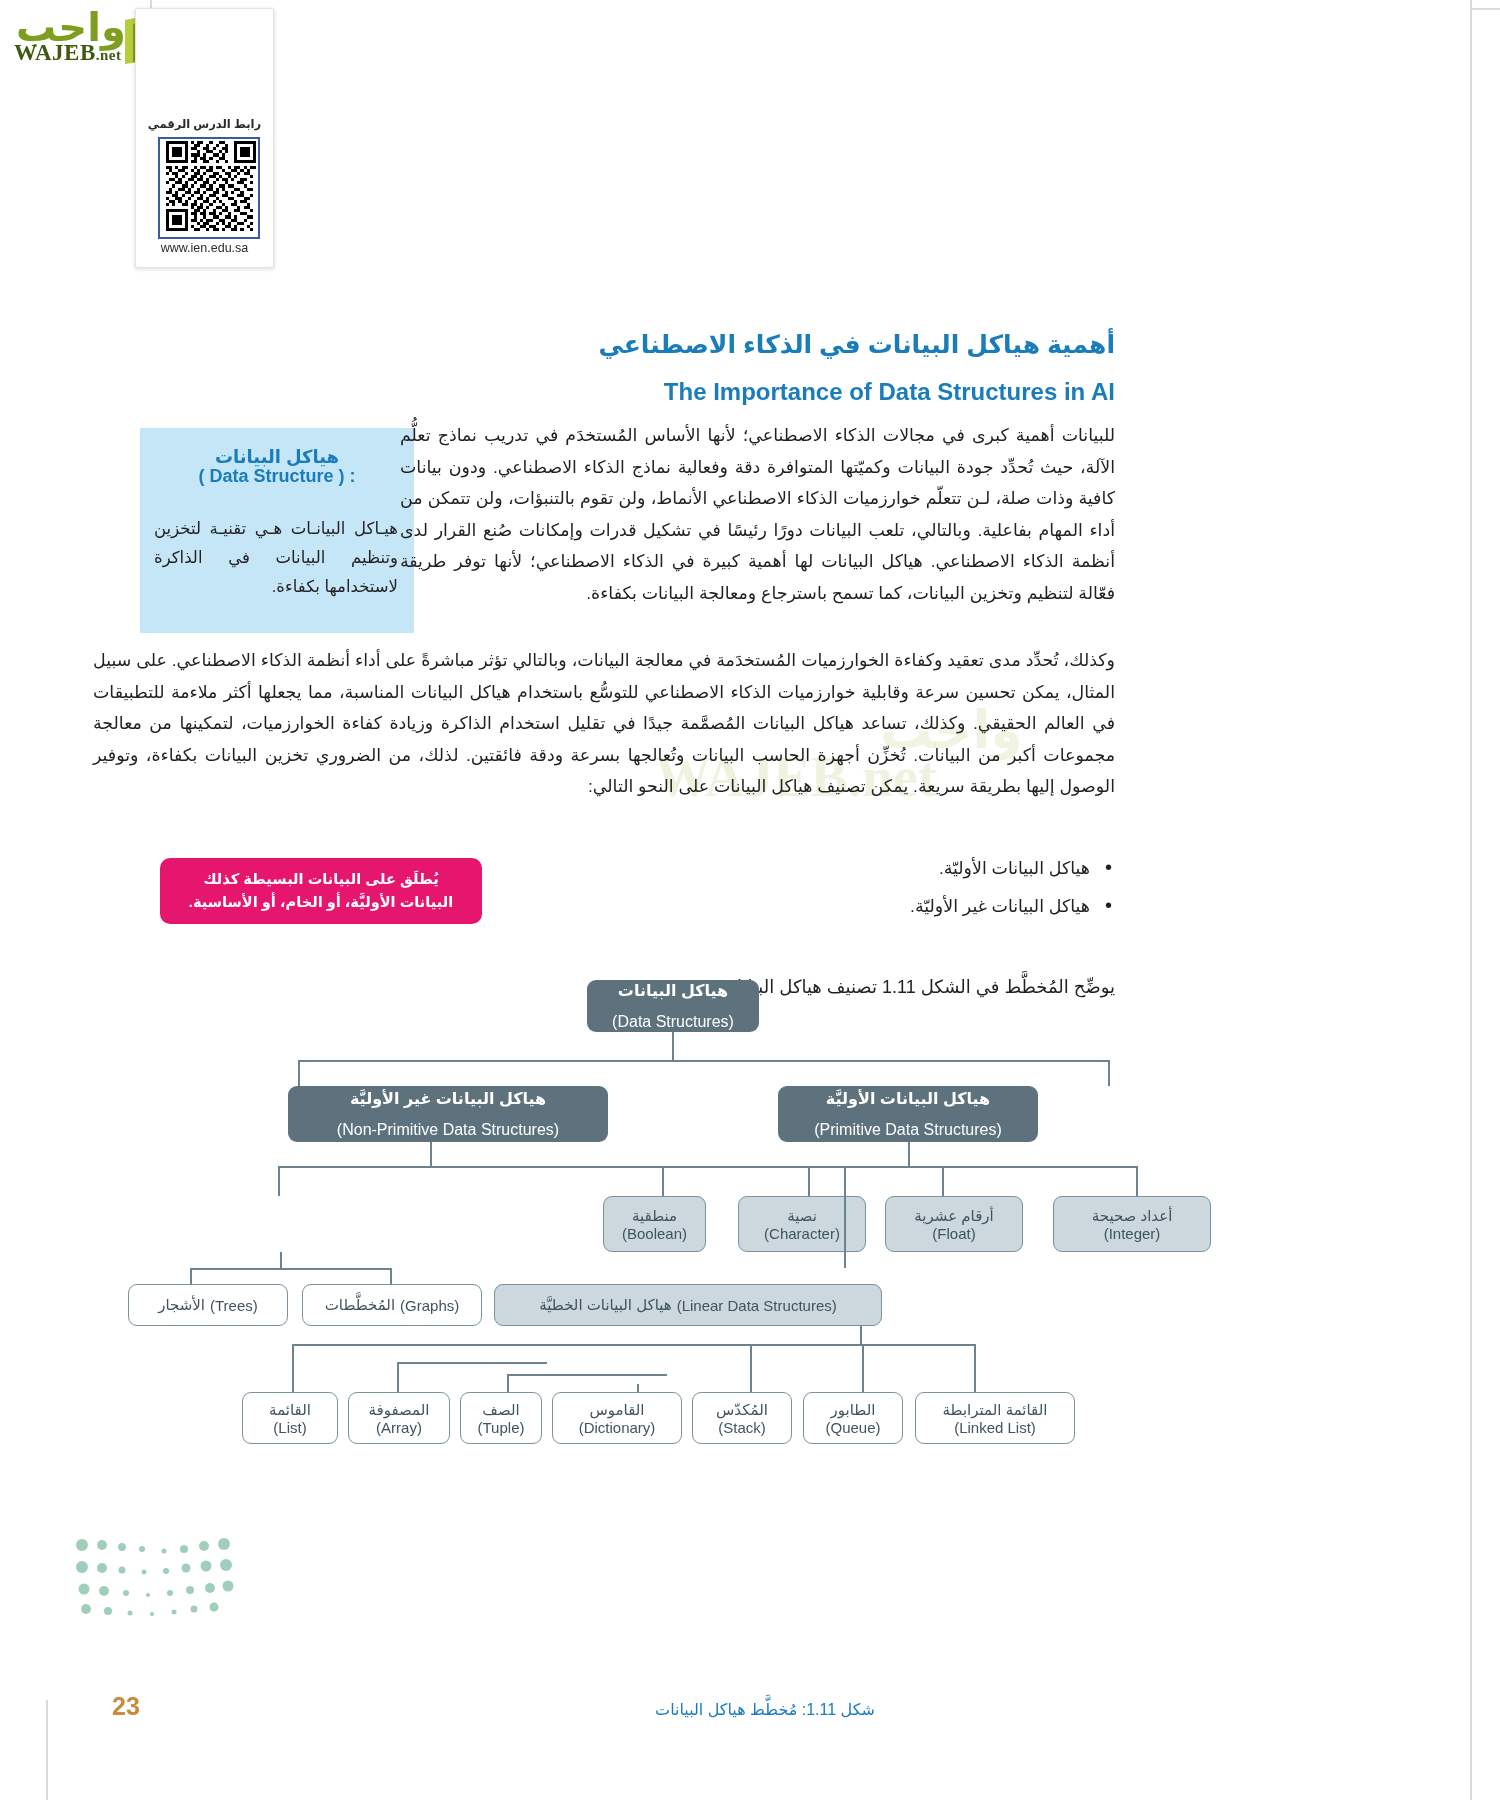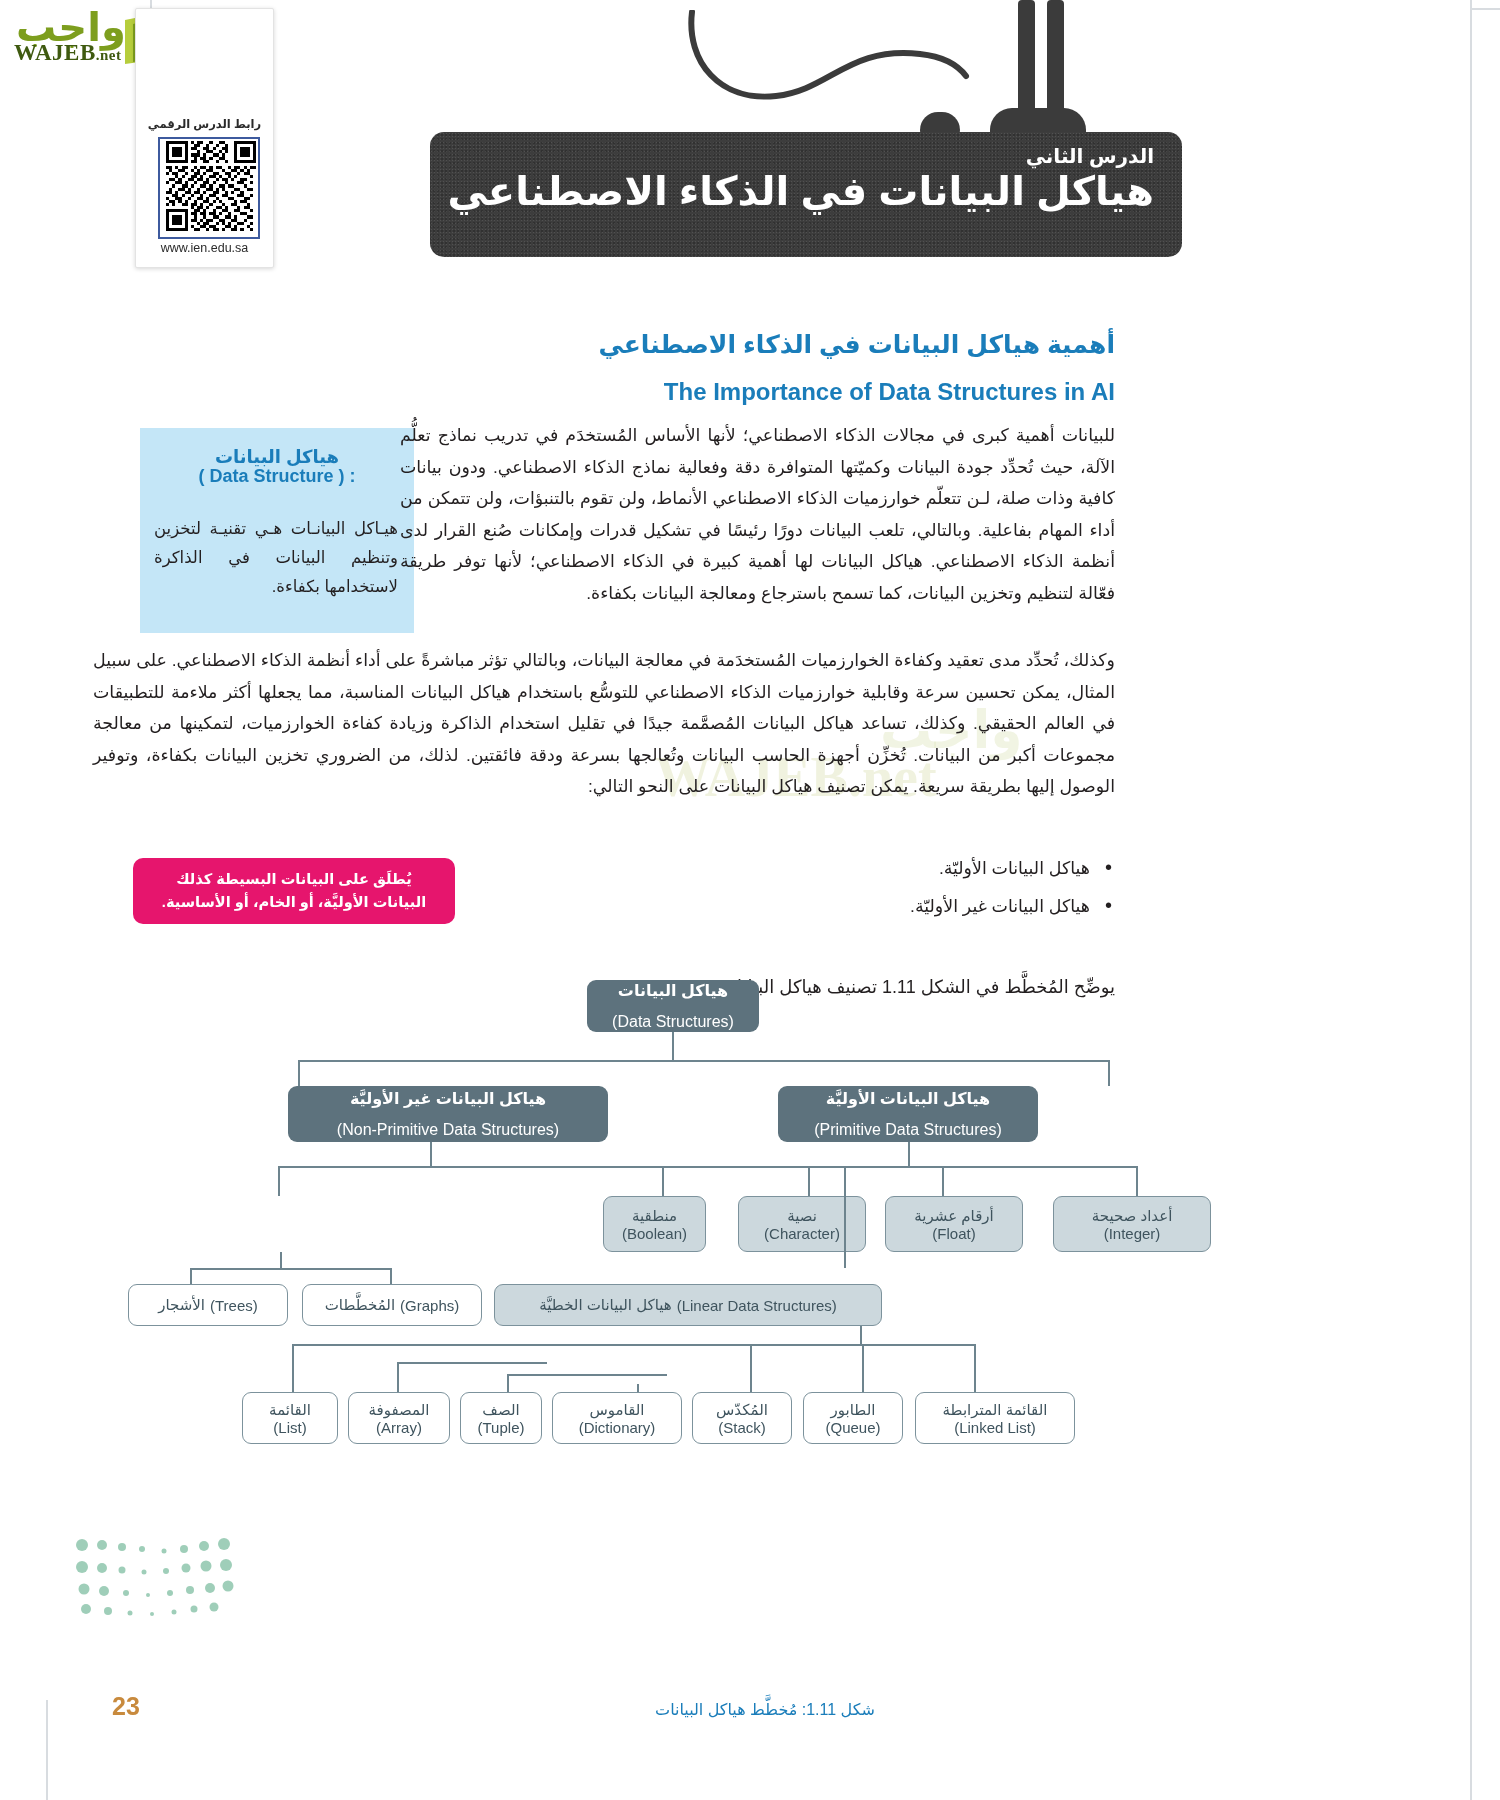--- a/index.html
+++ b/index.html
@@ -62,21 +62,21 @@
     font-size:17.4px;line-height:31.5px;text-align:justify;color:#231f20;}
   .body-full p, .body-col p{margin:0;}
 
   
   .def-box{position:absolute;left:140px;top:428px;width:274px;height:205px;background:#c4e6f7;}
   .def-head{position:absolute;right:14px;top:18px;width:246px;text-align:center;font-size:18px;font-weight:bold;color:#1a7dba;}
   .def-head2{position:absolute;right:14px;top:38px;width:246px;text-align:center;font-size:18px;font-weight:bold;color:#1a7dba;direction:rtl;}
   .def-body{position:absolute;right:16px;top:86px;width:244px;font-size:16.5px;line-height:29px;text-align:justify;color:#231f20;}
 
   
-  .pink-box{position:absolute;left:133px;top:858px;width:322px;height:66px;background:#e6156d;border-radius:10px;}
+  .pink-box{position:absolute;left:160px;top:858px;width:322px;height:66px;background:#e6156d;border-radius:10px;}
   .pink-text{position:absolute;right:10px;top:10px;width:302px;text-align:center;font-size:14.6px;line-height:23px;font-weight:bold;color:#ffffff;}
 
   
   .bul{position:absolute;font-size:17.4px;color:#231f20;}
   .bul::before{content:"•";position:absolute;right:-22px;top:-2px;font-size:20px;color:#231f20;}
   .b1{right:410px;top:858px;}
   .b2{right:410px;top:896px;}
   .after-bul{position:absolute;right:385px;top:972px;width:715px;font-size:18px;line-height:31px;color:#231f20;}
 
   
@@ -353,33 +353,20 @@
             <rect x="18" y="28" width="1" height="1"></rect>
           <rect x="21" y="28" width="2" height="1"></rect>
             <rect x="24" y="28" width="1" height="1"></rect>
             <rect x="27" y="28" width="1" height="1"></rect>
         </g>
       </svg>
     </div>
     <div class="qr-url">www.ien.edu.sa</div>
   </div>
 
-  <div class="banner-wrap">
-    <svg class="cable" viewBox="0 0 290 120">
-      <path d="M12 2 C 6 52, 40 92, 96 86 C 150 80, 168 36, 240 44 C 268 47, 280 58, 286 66" fill="none" stroke="#3b3b3b" stroke-width="6" stroke-linecap="round"></path>
-    </svg>
-    <div class="plug-prong prong-a"></div>
-    <div class="plug-prong prong-b"></div>
-    <div class="plug-nub"></div>
-    <div class="plug-body"></div>
-    <div class="banner">
-      <div class="banner-sub">الدرس الثاني</div>
-      <div class="banner-title">هياكل البيانات في الذكاء الاصطناعي</div>
-    </div>
-  </div>
 
   <div class="sec-ar">أهمية هياكل البيانات في الذكاء الاصطناعي</div>
   <div class="sec-en">The Importance of Data Structures in AI</div>
 
   <div class="def-box">
     <div class="def-head">هياكل البيانات</div>
     <div class="def-head2"><span>:</span> <span style="direction:ltr;display:inline-block;">( Data Structure )</span></div>
     <div class="def-body">هيـاكل البيانـات هـي تقنيـة لتخزين وتنظيم البيانات في الذاكرة لاستخدامها بكفاءة.</div>
   </div>
 

